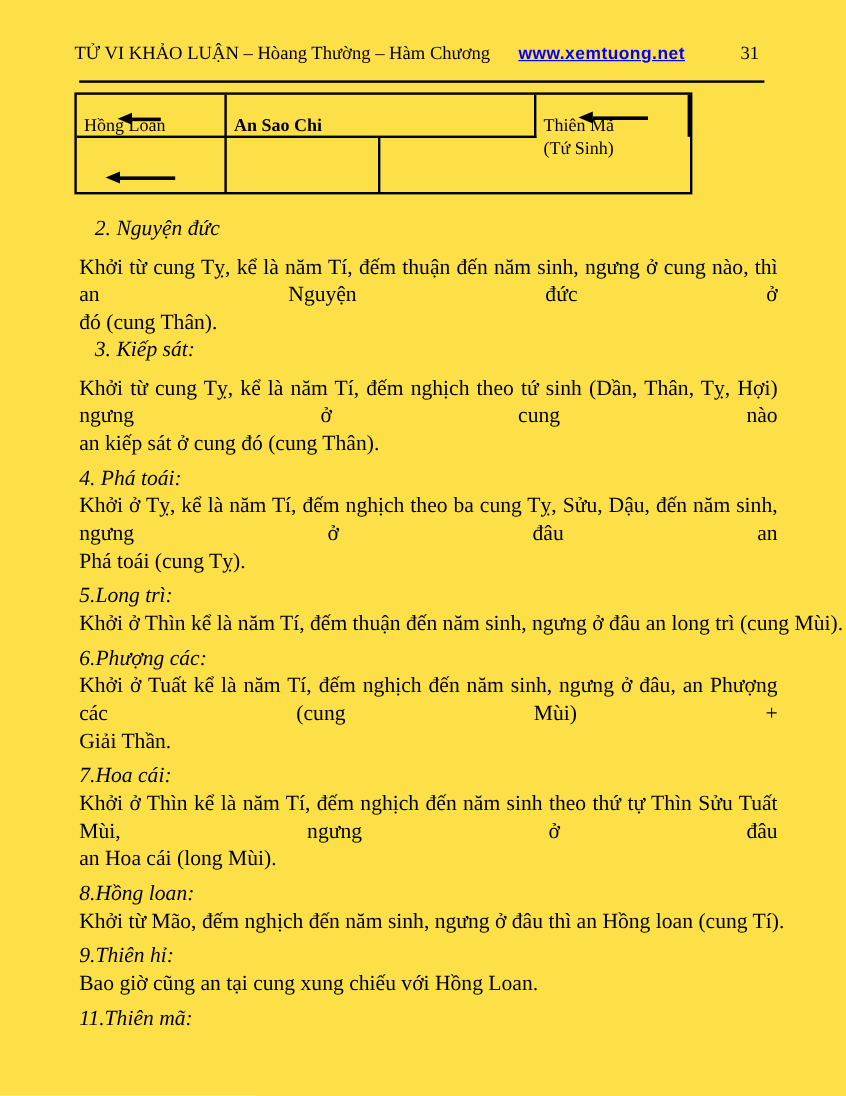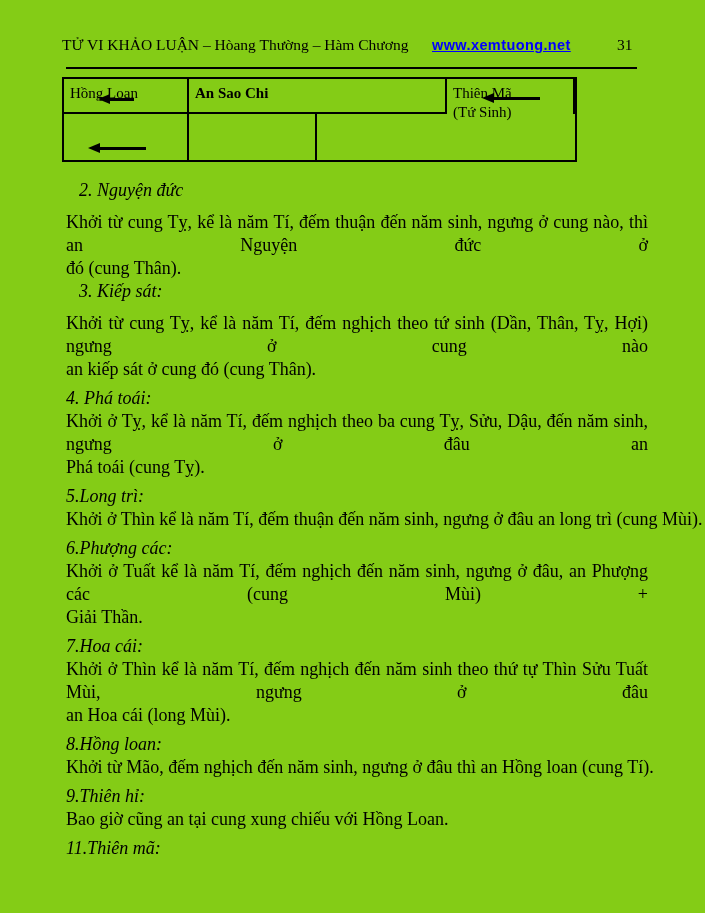--- a/index.html
+++ b/index.html
@@ -1,17 +1,17 @@
 <!DOCTYPE html>
 <html><head>
 <meta charset="utf-8">
 <style>
   html,body{margin:0;padding:0;background:#e8e8e8;}
   .page{
-    position:relative; width:705px; height:913px; background:#84cc16;
+    position:relative; width:705px; height:913px; background:#fde047;
     font-family:"Liberation Serif","DejaVu Serif",serif; color:#000;
     overflow:hidden; margin:0 auto;
   }
   
   .hdr{position:absolute; top:36px; left:0; width:100%; height:24px; font-size:15.5px;}
   .h-title{position:absolute; left:62px; top:0; white-space:nowrap;}
   .h-link{
     position:absolute; left:432px; top:1px; white-space:nowrap;
     font-family:"Liberation Sans","DejaVu Sans",sans-serif;
     font-weight:bold; font-size:14.5px; letter-spacing:0.4px;
@@ -19,21 +19,21 @@
   }
   .h-num{position:absolute; left:617px; top:0;}
   .rule{position:absolute; top:67px; left:66px; width:571px; border-top:2px solid #000;}
   
   .ttable{
     position:absolute; left:62px; top:77px;
     display:grid; grid-template-columns:125px 128px 130px 128px;
     grid-template-rows:35px 46px;
     border:2px solid #000; box-sizing:content-box; font-size:15px;
   }
-  .cell{padding:5px 6px; box-sizing:border-box; line-height:19px;}
+  .cell{padding:17px 6px; box-sizing:border-box; line-height:19px;}
   .bR{border-right:2px solid #000;}
   .bB{border-bottom:2px solid #000;}
   .span2{grid-column:2 / span 2;}
   .bold{font-weight:bold;}
   
   .arr{position:absolute; height:10px; display:flex; align-items:center;}
   .arr::before{content:""; width:0; height:0;
     border-top:5px solid transparent; border-bottom:5px solid transparent;
     border-right:12px solid #000;}
   .arr .shaft{flex:1; height:3px; background:#000;}

